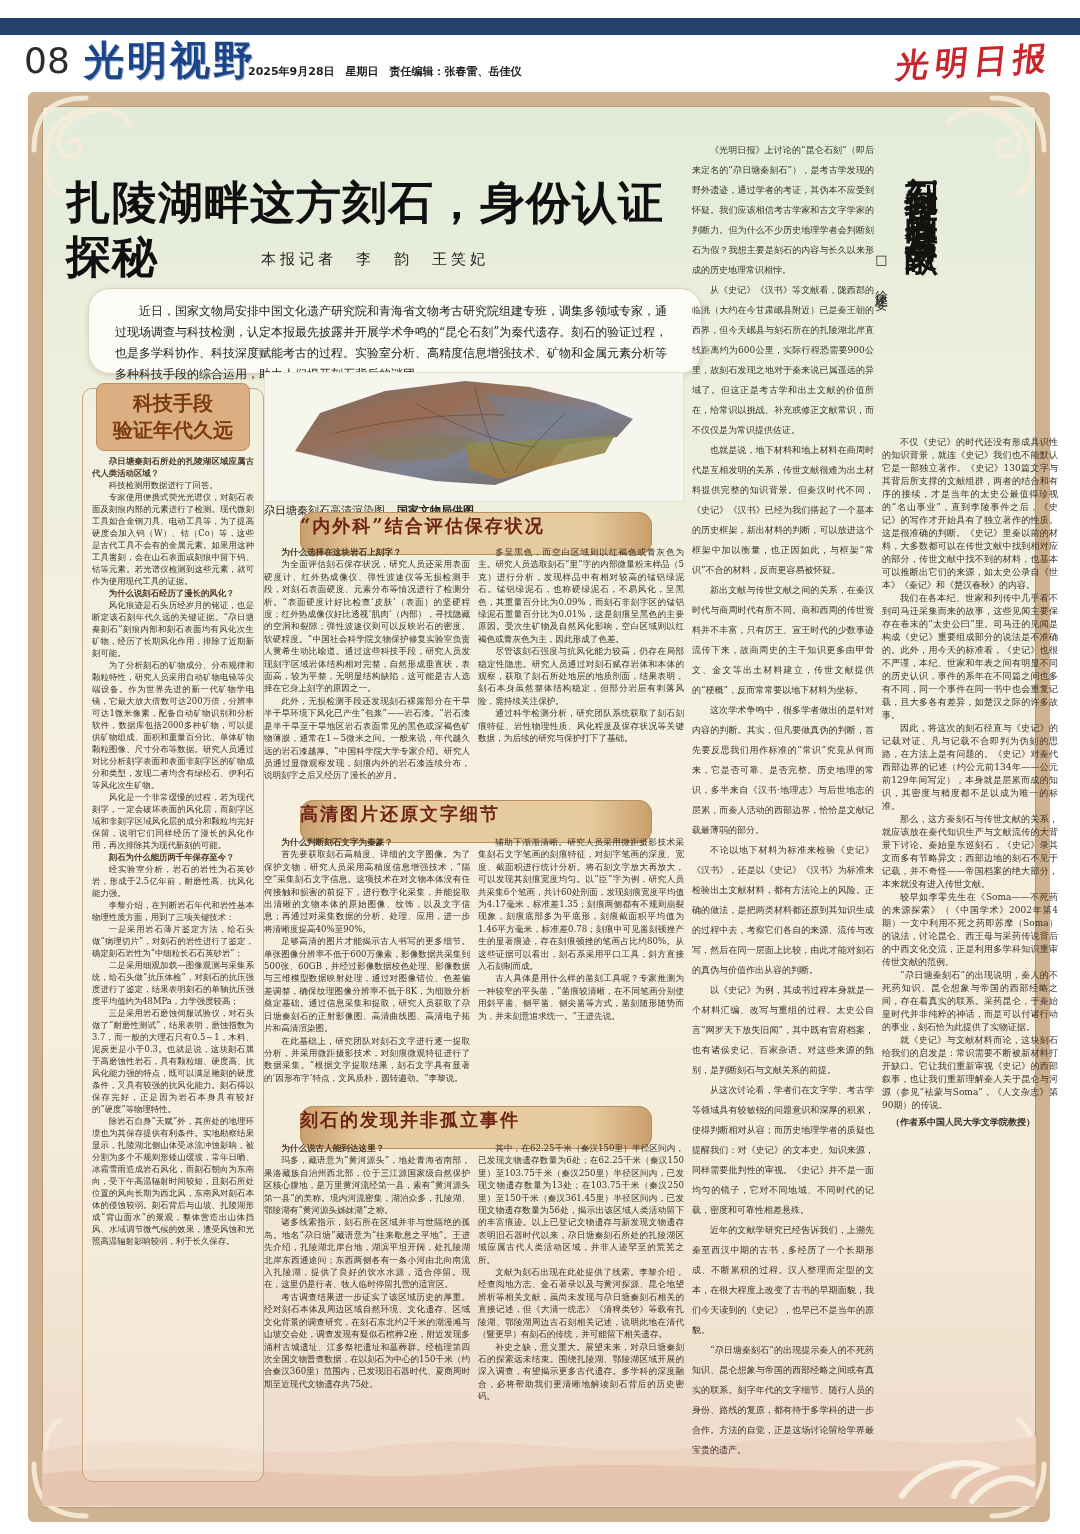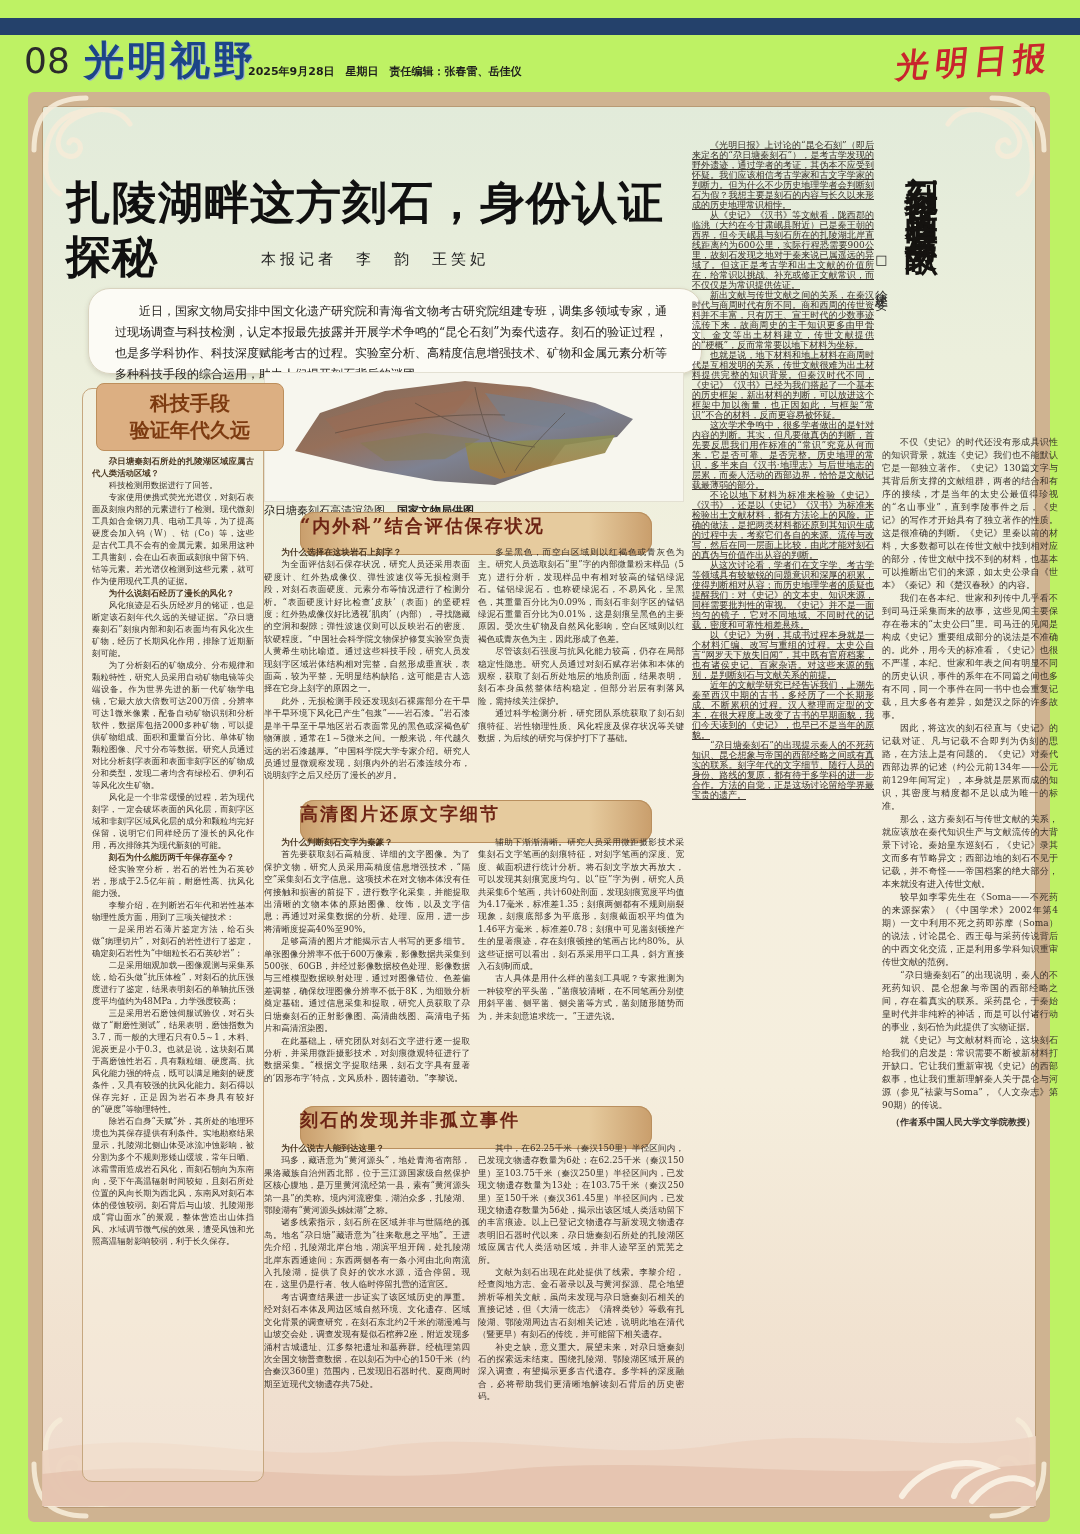--- a/index.html
+++ b/index.html
@@ -1,17 +1,17 @@
 <!DOCTYPE html>
 <html><head>
 <meta charset="utf-8">
 <style>
   html,body{margin:0;padding:0;}
   body{background:#d8d0bf;font-family:"DejaVu Serif","Liberation Serif",serif;}
-  .page{position:relative;width:1080px;height:1534px;margin:0 auto;background:#bef264;overflow:hidden;}
+  .page{position:relative;width:1080px;height:1534px;margin:0 auto;background:#ffffff;overflow:hidden;}
   
   .topbar{position:absolute;left:0;top:18px;width:1080px;height:17px;background:#24416b;}
   .pagenum{position:absolute;left:24px;top:40px;font-size:36px;color:#2b2b2b;font-family:"DejaVu Sans","Liberation Sans",sans-serif;}
   .secname{position:absolute;left:84px;top:33px;font-size:40px;font-weight:900;color:#1c4587;letter-spacing:3px;text-shadow:1px 1px 0 #9db3d2;}
   .dateline{position:absolute;left:248px;top:64px;font-size:11px;font-weight:bold;color:#1d1d1d;font-family:"DejaVu Sans","Liberation Sans",sans-serif;}
   .masthead{position:absolute;right:28px;top:40px;font-size:33px;font-weight:900;color:#c9252d;letter-spacing:6px;transform:skew(-6deg,-3deg);font-family:"DejaVu Serif","Liberation Serif",serif;}
   
   .frame{position:absolute;left:28px;top:92px;width:1022px;height:1430px;background:#cfb391;border-radius:6px;}
   .frame-inner{position:absolute;left:14px;top:14px;right:14px;bottom:14px;border:1px solid #b89a74;border-radius:3px;
     background:linear-gradient(180deg,#e2ebda 0%,#ecefdc 18%,#f5f0e0 45%,#f5eedd 70%,#f1e2d0 88%,#eedacd 100%);overflow:hidden;}
@@ -38,29 +38,29 @@
   .col .para{margin:0;text-indent:2em;}
   .col .q{font-weight:bold;color:#4d3a24;}
   .s1c1{left:264px;top:546px;width:206px;height:248px;}
   .s1c2{left:478px;top:546px;width:206px;height:248px;}
   .s2c1{left:264px;top:836px;width:206px;height:262px;}
   .s2c2{left:478px;top:836px;width:206px;height:262px;}
   .s3c1{left:264px;top:1142px;width:206px;height:332px;}
   .s3c2{left:478px;top:1142px;width:206px;height:332px;}
   
   .sidebar{position:absolute;left:82px;top:388px;width:180px;height:1092px;border:1px solid #c6a77f;border-radius:10px;background:rgba(250,244,228,.35);z-index:2;}
-  .sidebar-head{position:absolute;left:13px;top:-6px;width:152px;padding:6px 17px;background:#dcaf82;border:1px solid #bd8f5c;border-radius:8px;
+  .sidebar-head{position:absolute;left:13px;top:-6px;width:152px;padding:6px 0;background:#dcaf82;border:1px solid #bd8f5c;border-radius:8px;
     text-align:center;font-size:20px;font-weight:900;color:#7c3a10;line-height:1.35;}
   .sidebar-body{position:absolute;left:9px;top:66px;width:162px;height:1014px;overflow:hidden;font-size:8.4px;line-height:12px;color:#39322b;text-align:justify;}
   .sidebar-body .para{margin:0;text-indent:2em;}
   .sidebar-body .q{font-weight:bold;color:#4d3a24;}
   
   .op-title{position:absolute;left:898px;top:150px;height:312px;writing-mode:vertical-rl;font-size:33px;font-weight:900;color:#151310;letter-spacing:6px;line-height:1.4;z-index:2;}
   .op-author{position:absolute;left:872px;top:252px;height:200px;writing-mode:vertical-rl;font-size:13px;color:#2b2a28;letter-spacing:4px;z-index:2;}
-  .opc1{left:692px;top:140px;width:182px;height:1330px;font-size:9px;line-height:10px;text-decoration:underline;}
+  .opc1{left:692px;top:140px;width:182px;height:1330px;font-size:9px;line-height:20px;}
   .opc2{left:882px;top:436px;width:176px;height:978px;font-size:9px;line-height:13px;}
   .attrib{margin:4px 0 0;text-indent:1em;font-weight:bold;}
 </style>
 </head>
 <body>
 
 <div class="page">
 
   <div class="topbar"></div>
   <div class="pagenum">08</div>
@@ -208,26 +208,26 @@
         <p class="para">三是采用岩石磨蚀伺服试验仪，对石头做了“耐磨性测试”，结果表明，磨蚀指数为3.7，而一般的大理石只有0.5～1，木料、泥炭更是小于0.3。也就是说，这块刻石属于高磨蚀性岩石，具有颗粒细、硬度高、抗风化能力强的特点，既可以满足雕刻的硬度条件，又具有较强的抗风化能力。刻石得以保存完好，正是因为岩石本身具有较好的“硬度”等物理特性。</p>
         <p class="para">除岩石自身“天赋”外，其所处的地理环境也为其保存提供有利条件。实地勘察结果显示，扎陵湖北侧山体受冰流冲蚀影响，被分割为多个不规则形矮山缓坡，常年日晒、冰霜雪雨造成岩石风化，而刻石朝向为东南向，受下午高温辐射时间较短，且刻石所处位置的风向长期为西北风，东南风对刻石本体的侵蚀较弱。刻石背后与山坡、扎陵湖形成“背山面水”的景观，整体营造出山体挡风、水域调节微气候的效果，遭受风蚀和光照高温辐射影响较弱，利于长久保存。</p>
       </div>
   </div>
 
   <div class="op-title">刻石讨论背后的方法与文献</div>
   <div class="op-author">□ 徐建委</div>
   <div class="col opc1">
       <p class="para">《光明日报》上讨论的“昆仑石刻”（即后来定名的“尕日塘秦刻石”），是考古学发现的野外遗迹，通过学者的考证，其伪本不应受到怀疑。我们应该相信考古学家和古文字学家的判断力。但为什么不少历史地理学者会判断刻石为假？我想主要是刻石的内容与长久以来形成的历史地理常识相悖。</p>
       <p class="para">从《史记》《汉书》等文献看，陇西郡的临洮（大约在今甘肃岷县附近）已是秦王朝的西界，但今天岷县与刻石所在的扎陵湖北岸直线距离约为600公里，实际行程恐需要900公里，故刻石发现之地对于秦来说已属遥远的异域了。但这正是考古学和出土文献的价值所在，给常识以挑战、补充或修正文献常识，而不仅仅是为常识提供佐证。</p>
+      <p class="para">也就是说，地下材料和地上材料在商周时代是互相发明的关系，传世文献很难为出土材料提供完整的知识背景。但秦汉时代不同，《史记》《汉书》已经为我们搭起了一个基本的历史框架，新出材料的判断，可以放进这个框架中加以衡量，也正因如此，与框架“常识”不合的材料，反而更容易被怀疑。</p>
       <p class="para">新出文献与传世文献之间的关系，在秦汉时代与商周时代有所不同。商和西周的传世资料并不丰富，只有厉王、宣王时代的少数事迹流传下来，故商周史的主干知识更多由甲骨文、金文等出土材料建立，传世文献提供的“梗概”，反而常常要以地下材料为坐标。</p>
-      <p class="para">也就是说，地下材料和地上材料在商周时代是互相发明的关系，传世文献很难为出土材料提供完整的知识背景。但秦汉时代不同，《史记》《汉书》已经为我们搭起了一个基本的历史框架，新出材料的判断，可以放进这个框架中加以衡量，也正因如此，与框架“常识”不合的材料，反而更容易被怀疑。</p>
       <p class="para">这次学术争鸣中，很多学者做出的是针对内容的判断。其实，但凡要做真伪的判断，首先要反思我们用作标准的“常识”究竟从何而来，它是否可靠、是否完整。历史地理的常识，多半来自《汉书·地理志》与后世地志的层累，而秦人活动的西部边界，恰恰是文献记载最薄弱的部分。</p>
       <p class="para">不论以地下材料为标准来检验《史记》《汉书》，还是以《史记》《汉书》为标准来检验出土文献材料，都有方法论上的风险。正确的做法，是把两类材料都还原到其知识生成的过程中去，考察它们各自的来源、流传与改写，然后在同一层面上比较，由此才能对刻石的真伪与价值作出从容的判断。</p>
+      <p class="para">以《史记》为例，其成书过程本身就是一个材料汇编、改写与重组的过程。太史公自言“网罗天下放失旧闻”，其中既有官府档案，也有诸侯史记、百家杂语。对这些来源的甄别，是判断刻石与文献关系的前提。</p>
       <p class="para">从这次讨论看，学者们在文字学、考古学等领域具有较敏锐的问题意识和深厚的积累，使得判断相对从容；而历史地理学者的质疑也提醒我们：对《史记》的文本史、知识来源，同样需要批判性的审视。《史记》并不是一面均匀的镜子，它对不同地域、不同时代的记载，密度和可靠性相差悬殊。</p>
-      <p class="para">以《史记》为例，其成书过程本身就是一个材料汇编、改写与重组的过程。太史公自言“网罗天下放失旧闻”，其中既有官府档案，也有诸侯史记、百家杂语。对这些来源的甄别，是判断刻石与文献关系的前提。</p>
       <p class="para">近年的文献学研究已经告诉我们，上溯先秦至西汉中期的古书，多经历了一个长期形成、不断累积的过程。汉人整理而定型的文本，在很大程度上改变了古书的早期面貌，我们今天读到的《史记》，也早已不是当年的原貌。</p>
       <p class="para">“尕日塘秦刻石”的出现提示秦人的不死药知识、昆仑想象与帝国的西部经略之间或有真实的联系。刻字年代的文字细节、随行人员的身份、路线的复原，都有待于多学科的进一步合作。方法的自觉，正是这场讨论留给学界最宝贵的遗产。</p>
     </div>
   <div class="col opc2">
     <div>
         <p class="para">不仅《史记》的时代还没有形成具识性的知识背景，就连《史记》我们也不能默认它是一部独立著作。《史记》130篇文字与其背后所支撑的文献组群，两者的结合和有序的接续，才是当年的太史公最值得珍视的“名山事业”，直到李陵事件之后，《史记》的写作才开始具有了独立著作的性质。这是很准确的判断。《史记》里秦以前的材料，大多数都可以在传世文献中找到相对应的部分，传世文献中找不到的材料，也基本可以推断出它们的来源，如太史公录自《世本》《秦记》和《楚汉春秋》的内容。</p>
         <p class="para">我们在各本纪、世家和列传中几乎看不到司马迁采集而来的故事，这些见闻主要保存在卷末的“太史公曰”里。司马迁的见闻是构成《史记》重要组成部分的说法是不准确的。此外，用今天的标准看，《史记》也很不严谨，本纪、世家和年表之间有明显不同的历史认识，事件的系年在不同篇之间也多有不同，同一个事件在同一书中也会重复记载，且大多各有差异，如楚汉之际的许多故事。</p>
         <p class="para">因此，将这次的刻石径直与《史记》的记载对证、凡与记载不合即判为伪刻的思路，在方法上是有问题的。《史记》对秦代西部边界的记述（约公元前134年——公元前129年间写定），本身就是层累而成的知识，其密度与精度都不足以成为唯一的标准。</p>
         <p class="para">那么，这方秦刻石与传世文献的关系，就应该放在秦代知识生产与文献流传的大背景下讨论。秦始皇东巡刻石，《史记》录其文而多有节略异文；西部边地的刻石不见于记载，并不奇怪——帝国档案的绝大部分，本来就没有进入传世文献。</p>
         <p class="para">较早如李零先生在《Soma——不死药的来源探索》（《中国学术》2002年第4期）一文中利用不死之药即苏摩（Soma）的说法，讨论昆仑、西王母与采药传说背后的中西文化交流，正是利用多学科知识重审传世文献的范例。</p>

